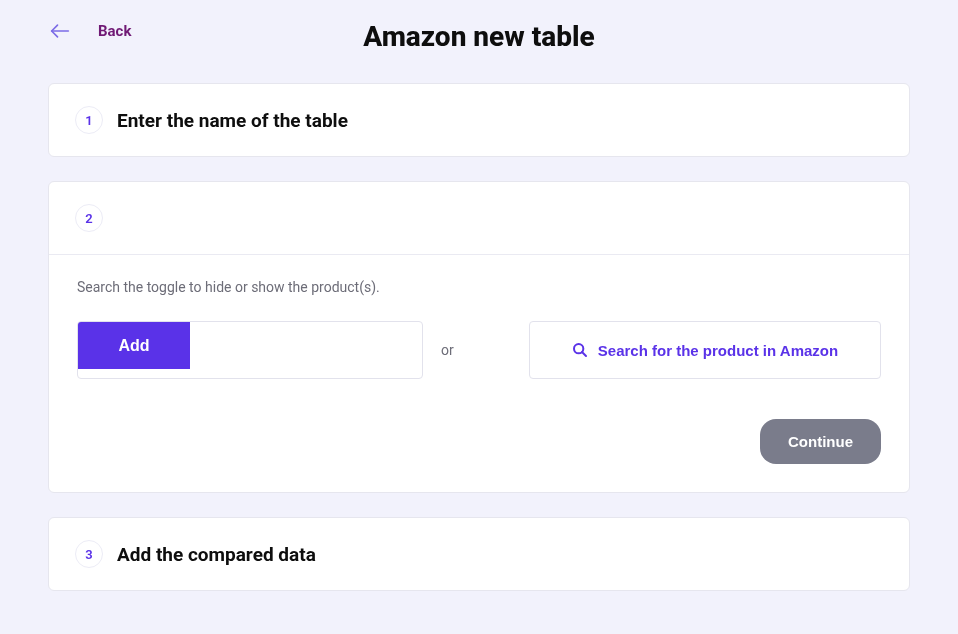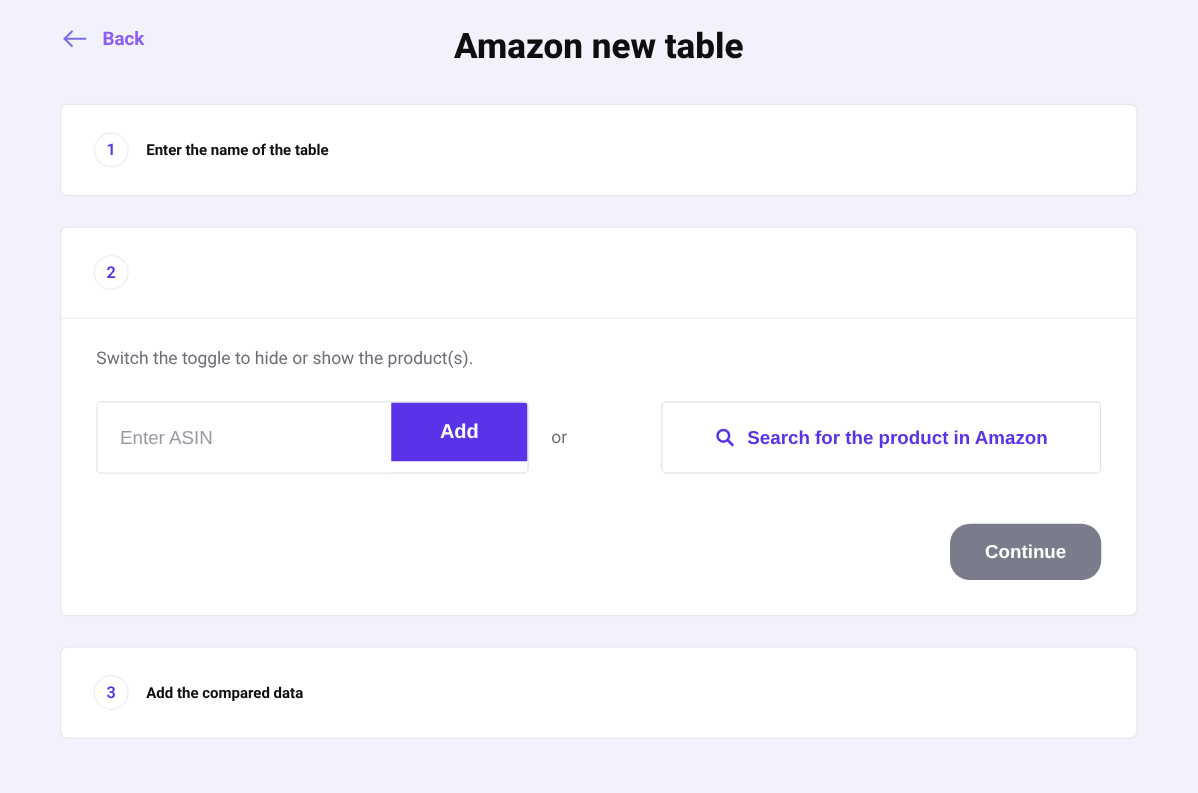--- a/index.html
+++ b/index.html
@@ -16,22 +16,22 @@
     }
     .header {
       display: flex;
       align-items: center;
       padding: 20px 50px 10px 50px;
       position: relative;
     }
     .back-link {
       display: inline-flex;
       align-items: center;
-      gap: 12px;
-      color: #8b5cf6;
+      gap: 28px;
+      color: #701a75;
       font-weight: 700;
       font-size: 15px;
       cursor: pointer;
       position: absolute;
       left: 50px;
       top: 22px;
     }
     .back-arrow svg {
       display: block;
     }
@@ -65,21 +65,21 @@
       border: 1px solid #ececf6;
       display: flex;
       align-items: center;
       justify-content: center;
       font-size: 13px;
       font-weight: 600;
       color: #5a32e8;
       flex-shrink: 0;
     }
     .step-title {
-      font-size: 12px;
+      font-size: 19px;
       font-weight: 700;
       color: #0e0e0e;
     }
     .card-body {
       border-top: 1px solid #eaeaf2;
       padding: 24px 28px 28px 28px;
     }
     .hint {
       font-size: 14px;
       color: #6d6d78;
@@ -183,24 +183,23 @@
       <div class="step-badge">1</div>
       <div class="step-title">Enter the name of the table</div>
     </div>
   </div>
 
   <div class="card">
     <div class="card-header">
       <div class="step-badge">2</div>
     </div>
     <div class="card-body">
-      <p class="hint">Switch the toggle to hide or show the product(s).</p>
+      <p class="hint">Search the toggle to hide or show the product(s).</p>
       <div class="input-row">
         <div class="asin-group">
-          <input class="asin-input" type="text" placeholder="Enter ASIN" style="">
           <button class="add-btn">Add</button>
         </div>
         <div class="or-sep">or</div>
         <button class="search-btn">
           <span class="search-icon">
             <svg width="16" height="16" viewBox="0 0 24 24" fill="none" stroke="#5a32e8" stroke-width="3" stroke-linecap="round" stroke-linejoin="round">
               <circle cx="10" cy="10" r="7"></circle>
               <line x1="21" y1="21" x2="15" y2="15"></line>
             </svg>
           </span>

